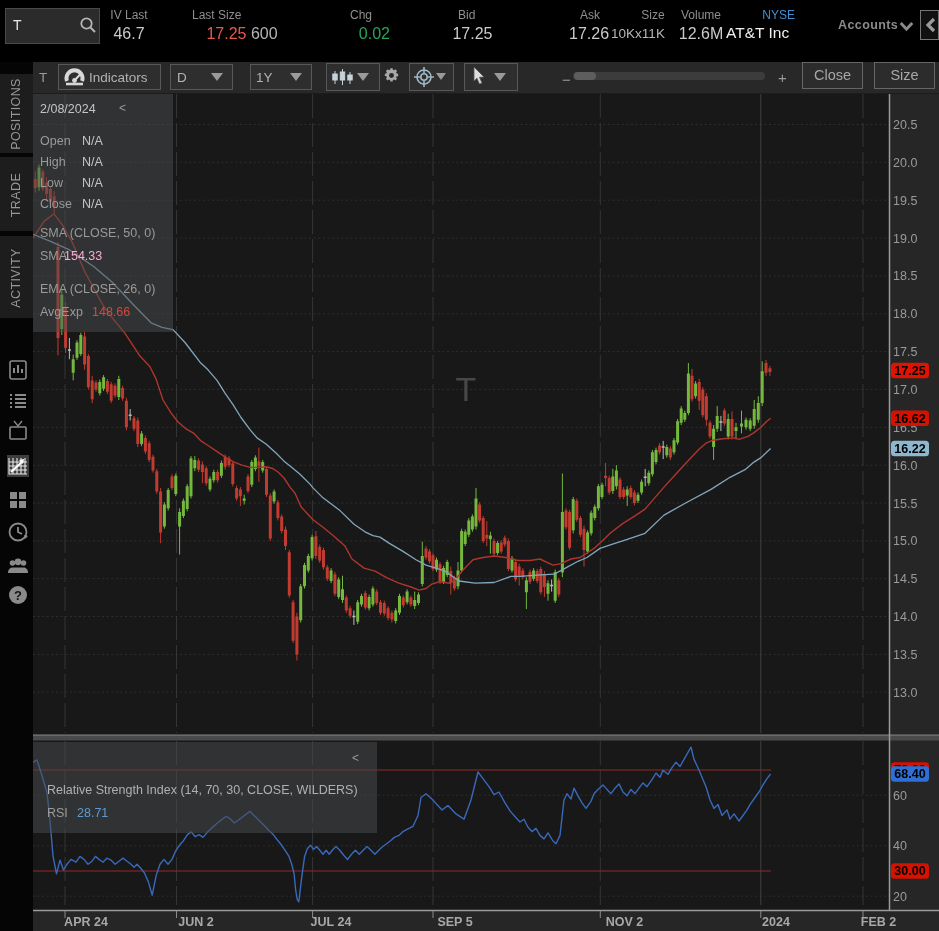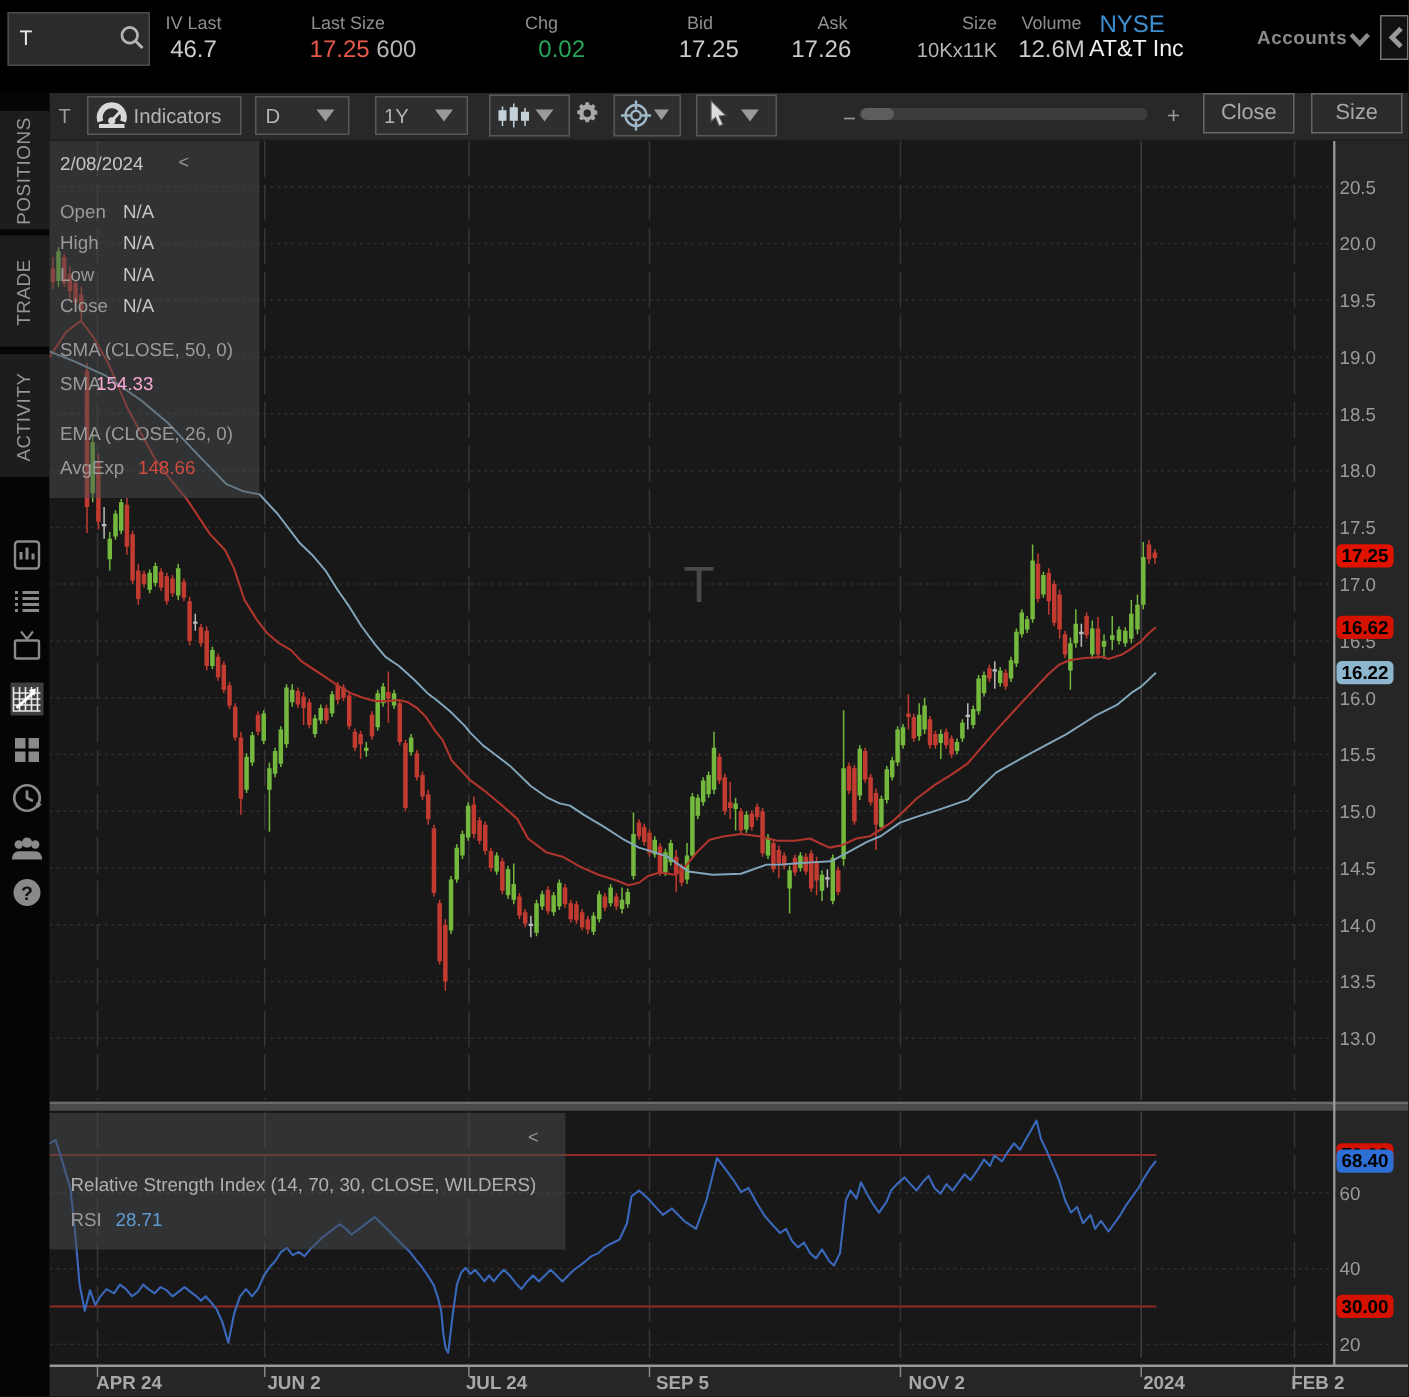--- a/index.html
+++ b/index.html
@@ -15,33 +15,33 @@
 <div class="abs" style="left:0;top:0;width:939px;height:62px;background:#000"></div>
 <div class="abs" style="left:5px;top:8px;width:95px;height:36px;background:#2b2b2b;border:1px solid #4a4a4a"></div>
 <div class="abs" style="left:13px;top:17px;color:#e8e8e8;font-size:14px">T</div>
 <svg class="abs" style="left:79px;top:16px" width="18" height="18" viewBox="0 0 18 18">
       <circle cx="7.5" cy="7.5" r="5.2" fill="none" stroke="#b5b5b5" stroke-width="1.8"></circle>
       <path d="M11.5 11.5L16 16" stroke="#b5b5b5" stroke-width="2"></path>
     </svg>
 
 <div class="abs lbl" style="left:105px;top:8px;width:48px;text-align:center;white-space:nowrap">IV Last</div>
 <div class="abs val" style="left:105px;top:25px;width:48px;text-align:center">46.7</div>
-<div class="abs lbl" style="left:192px;top:8px;width:80px;text-align:center">Last Size</div>
+<div class="abs lbl" style="left:192px;top:8px;width:80px;text-align:left">Last Size</div>
 <div class="abs" style="left:200px;top:25px;width:84px;text-align:center;font-size:16px"><span style="color:#e8594c">17.25</span> <span style="color:#b5b5b5">600</span></div>
 <div class="abs lbl" style="left:350px;top:8px;width:40px;text-align:left">Chg</div>
 <div class="abs" style="left:350px;top:25px;width:40px;text-align:right;font-size:16px;color:#26a65b">0.02</div>
 <div class="abs lbl" style="left:458px;top:8px;width:55px;text-align:left">Bid</div>
 <div class="abs val" style="left:445px;top:25px;width:55px;text-align:center">17.25</div>
-<div class="abs lbl" style="left:545px;top:8px;width:55px;text-align:left">Ask</div>
-<div class="abs val" style="left:520px;top:25px;width:55px;text-align:center">17.26</div>
+<div class="abs lbl" style="left:545px;top:8px;width:55px;text-align:right">Ask</div>
+<div class="abs val" style="left:569px;top:25px;width:55px;text-align:left">17.26</div>
 <div class="abs lbl" style="left:622px;top:8px;width:62px;text-align:center">Size</div>
 <div class="abs" style="left:607px;top:26px;width:62px;text-align:center;font-size:13.5px;color:#b5b5b5">10Kx11K</div>
 <div class="abs lbl" style="left:672px;top:8px;width:58px;text-align:center">Volume</div>
 <div class="abs val" style="left:672px;top:25px;width:58px;text-align:center">12.6M</div>
-<div class="abs" style="left:733px;top:8px;width:62px;text-align:left;font-size:16px;color:#3f8fd2">NYSE</div>
+<div class="abs" style="left:733px;top:8px;width:62px;text-align:right;font-size:12px;color:#3f8fd2">NYSE</div>
 <div class="abs" style="left:726px;top:24px;width:76px;font-size:15.5px;color:#f0f0f0">AT&amp;T Inc</div>
 <div class="abs" style="left:838px;top:18px;color:#8a8a8a;font-size:12.5px;font-weight:bold;letter-spacing:.4px">Accounts</div>
 <svg class="abs" style="left:899px;top:21px" width="15" height="11" viewBox="0 0 17 12">
       <path d="M2 2l6.5 7L15 2" fill="none" stroke="#8a8a8a" stroke-width="3.4"></path>
     </svg>
 <div class="abs" style="left:920px;top:10px;width:19px;height:30px;background:#111;border:1px solid #777"></div>
 <svg class="abs" style="left:925px;top:17px" width="12" height="16" viewBox="0 0 12 16">
       <path d="M9 2L3 8l6 6" fill="none" stroke="#9a9a9a" stroke-width="3.2"></path>
     </svg>
 

